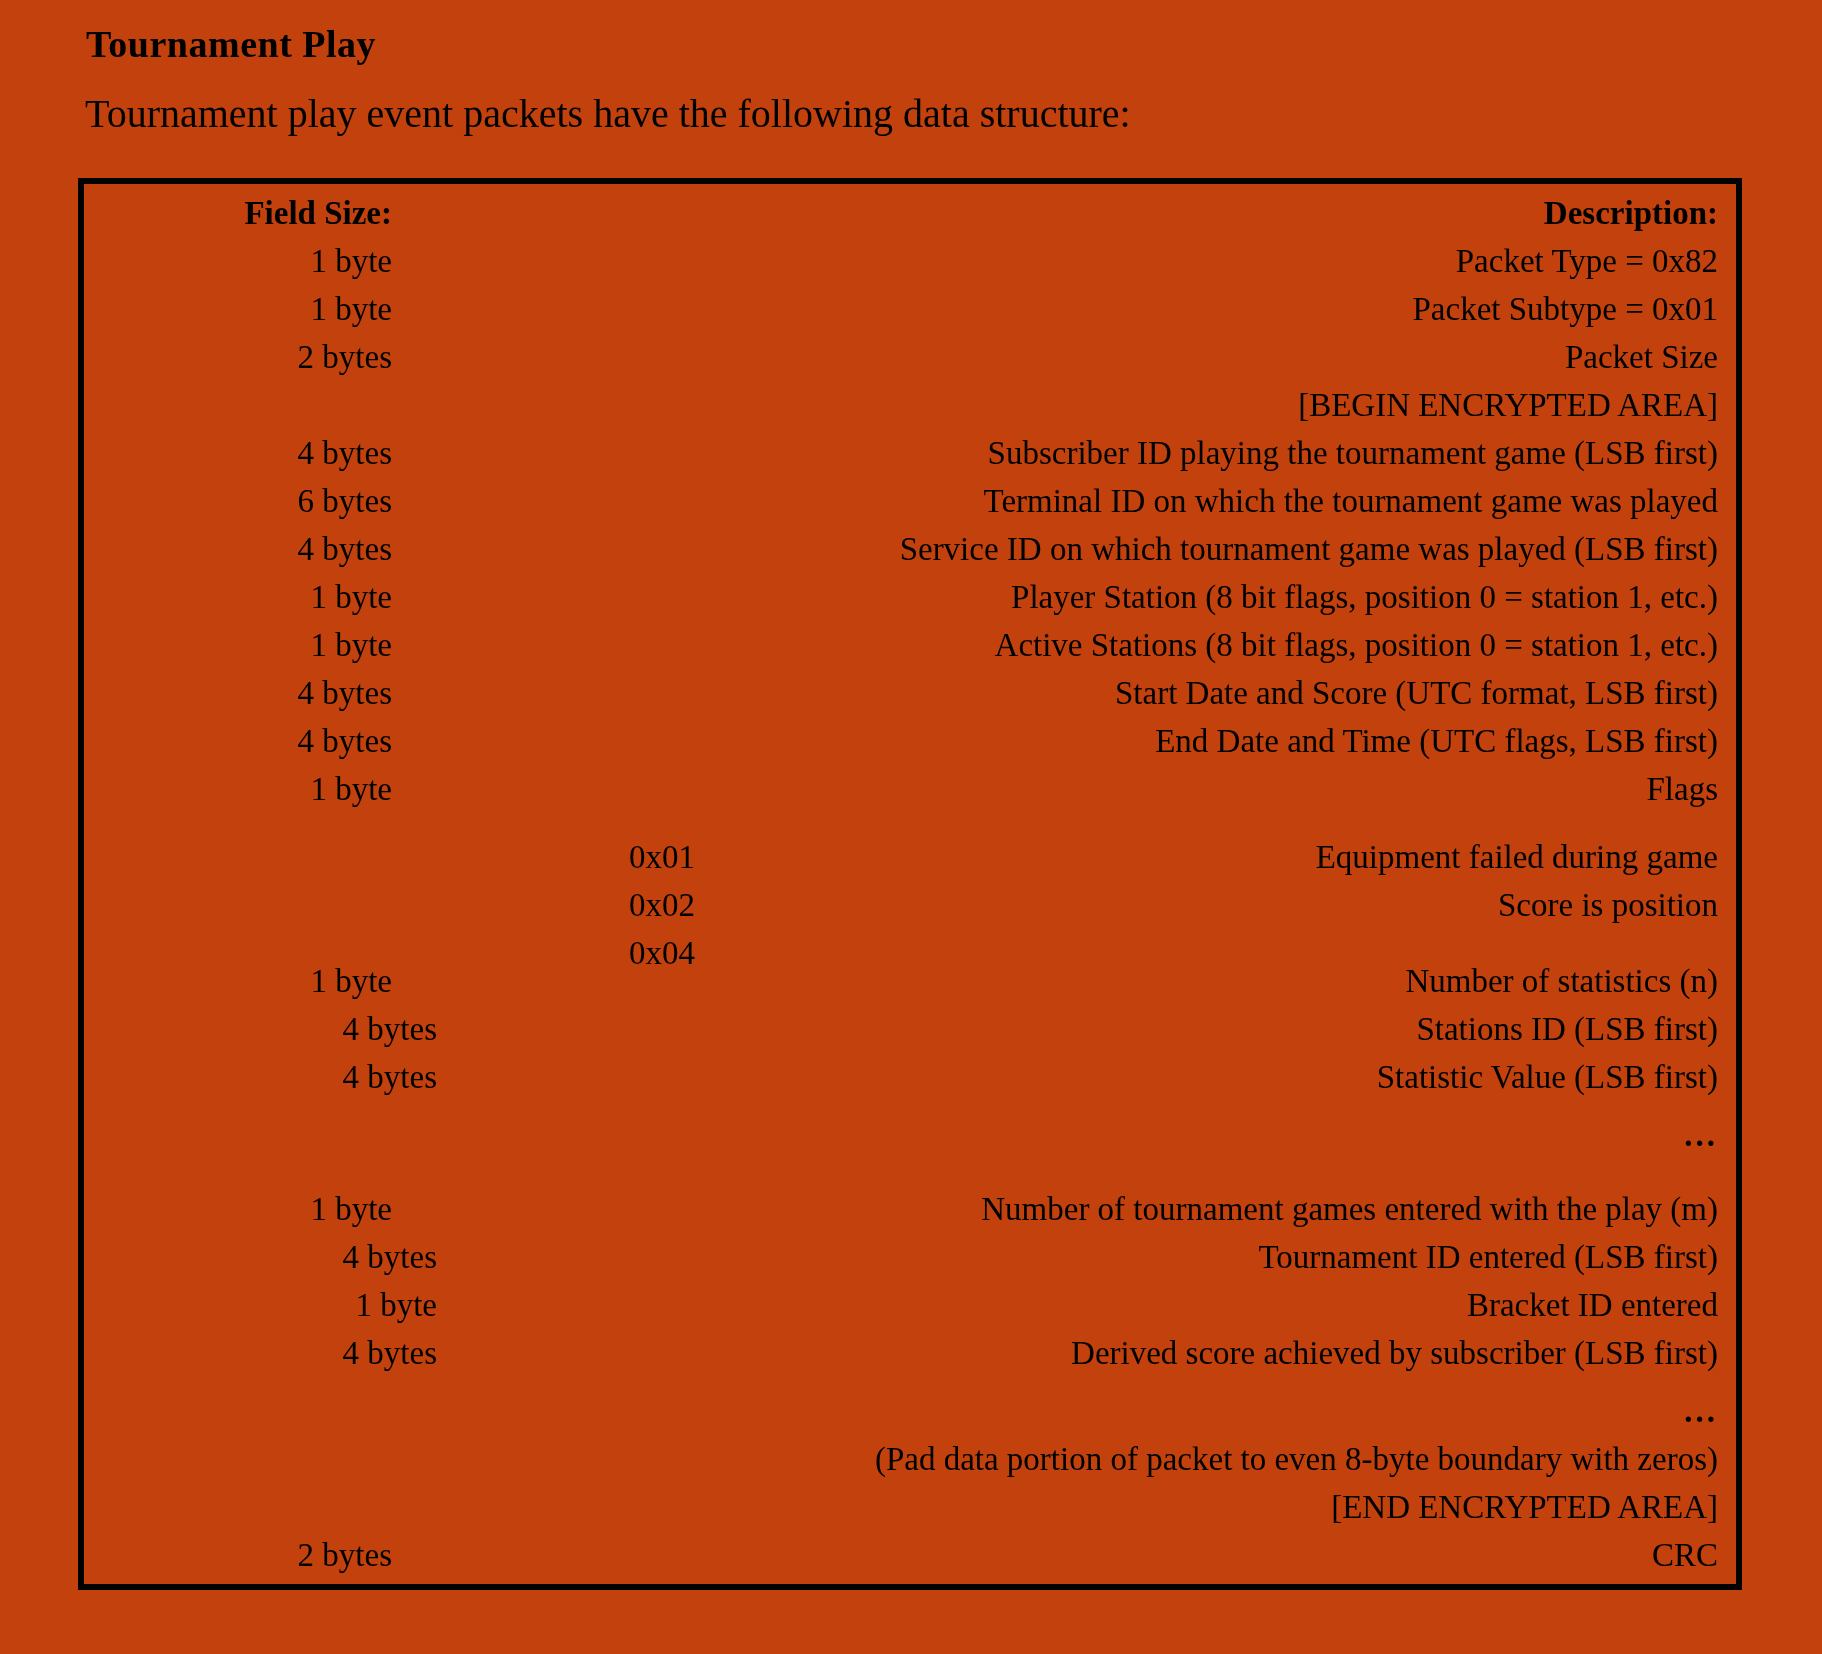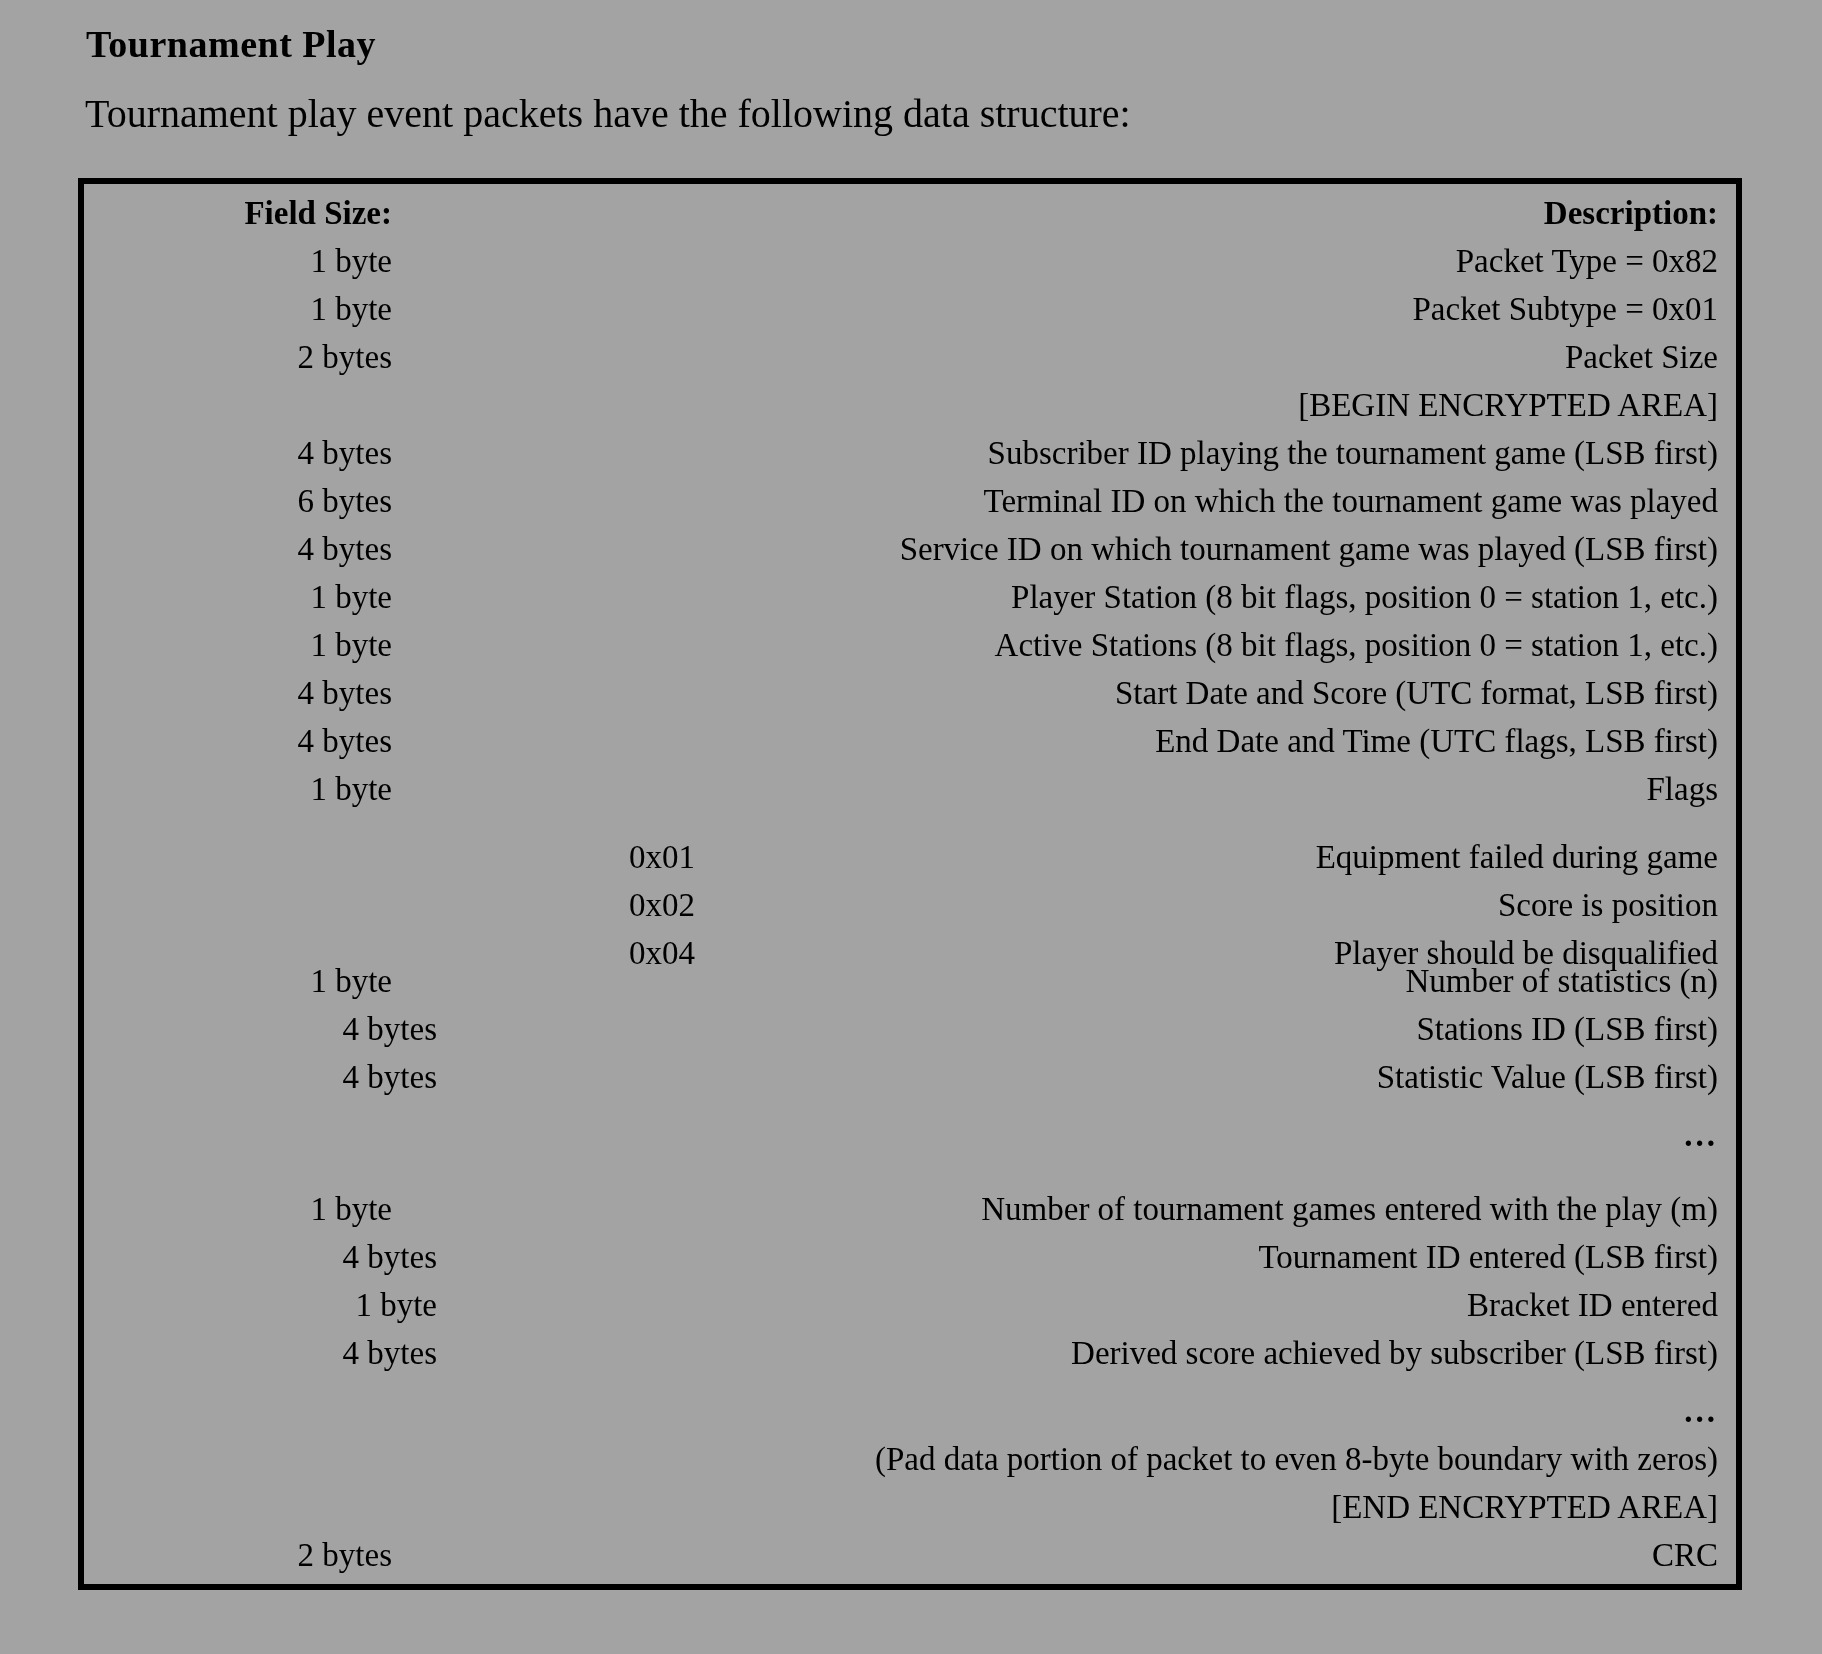--- a/index.html
+++ b/index.html
@@ -6,21 +6,21 @@
     margin: 0;
     padding: 0;
     background: #ffffff;
     color: #000000;
     font-family: "Liberation Serif", "DejaVu Serif", serif;
   }
   .page {
     position: relative;
     width: 1822px;
     height: 1654px;
-    background: #a3a3a3;
+    background: #c2410c;
     overflow: hidden;
   }
   .title {
     position: absolute;
     left: 86px;
     top: 22px;
     margin: 0;
     font-size: 38px;
     font-weight: bold;
     letter-spacing: 0.5px;
@@ -95,21 +95,21 @@
       <div class="row field"><span class="c-size">4 bytes</span><span class="c-desc">Subscriber ID playing the tournament game (LSB first)</span></div>
       <div class="row field"><span class="c-size">6 bytes</span><span class="c-desc">Terminal ID on which the tournament game was played</span></div>
       <div class="row field"><span class="c-size">4 bytes</span><span class="c-desc">Service ID on which tournament game was played (LSB first)</span></div>
       <div class="row field"><span class="c-size">1 byte</span><span class="c-desc">Player Station (8 bit flags, position 0 = station 1, etc.)</span></div>
       <div class="row field"><span class="c-size">1 byte</span><span class="c-desc">Active Stations (8 bit flags, position 0 = station 1, etc.)</span></div>
       <div class="row field"><span class="c-size">4 bytes</span><span class="c-desc">Start Date and Score (UTC format, LSB first)</span></div>
       <div class="row field"><span class="c-size">4 bytes</span><span class="c-desc">End Date and Time (UTC flags, LSB first)</span></div>
       <div class="row field"><span class="c-size">1 byte</span><span class="c-desc">Flags</span></div>
       <div class="row flag"><span class="c-code">0x01</span><span class="c-desc">Equipment failed during game</span></div>
       <div class="row flag"><span class="c-code">0x02</span><span class="c-desc">Score is position</span></div>
-      <div class="row flag"><span class="c-code">0x04</span><span class="c-desc">Player should be disqualified</span></div>
+      <div class="row flag"><span class="c-code">0x04</span></div>
       <div class="row field"><span class="c-size">1 byte</span><span class="c-desc">Number of statistics (n)</span></div>
       <div class="row sub"><span class="c-size">4 bytes</span><span class="c-desc">Stations ID (LSB first)</span></div>
       <div class="row sub"><span class="c-size">4 bytes</span><span class="c-desc">Statistic Value (LSB first)</span></div>
       <div class="row ellipsis"><span class="full-text">...</span></div>
       <div class="row spacer"></div>
       <div class="row field"><span class="c-size">1 byte</span><span class="c-desc">Number of tournament games entered with the play (m)</span></div>
       <div class="row sub"><span class="c-size">4 bytes</span><span class="c-desc">Tournament ID entered (LSB first)</span></div>
       <div class="row sub"><span class="c-size">1 byte</span><span class="c-desc">Bracket ID entered</span></div>
       <div class="row sub"><span class="c-size">4 bytes</span><span class="c-desc">Derived score achieved by subscriber (LSB first)</span></div>
       <div class="row ellipsis"><span class="full-text">...</span></div>

